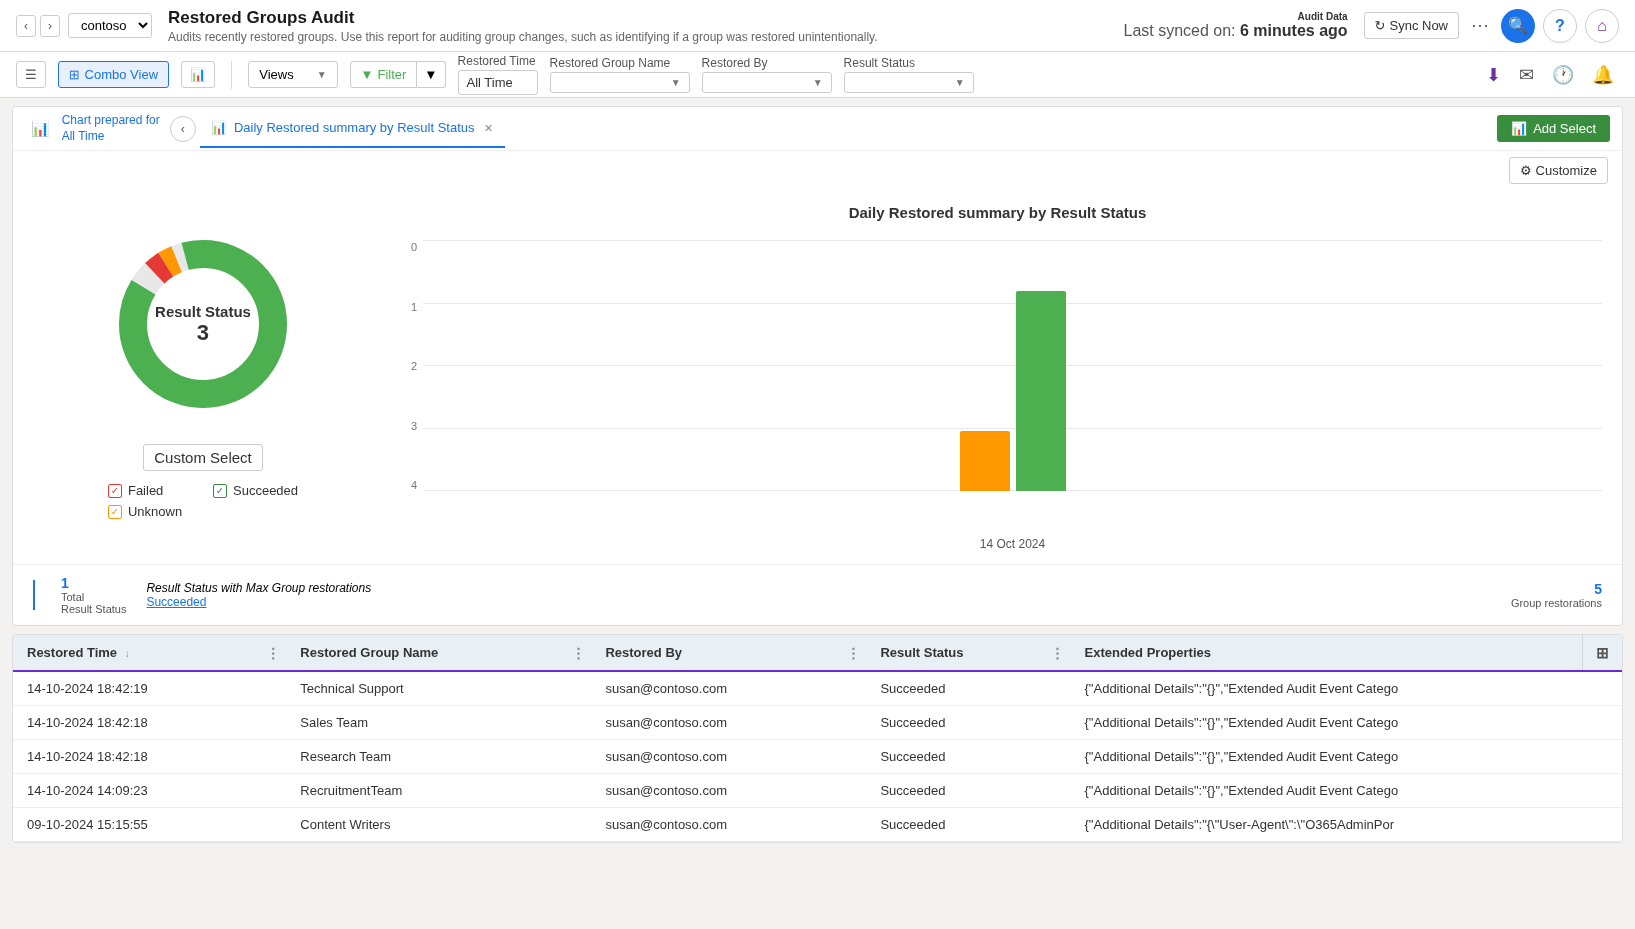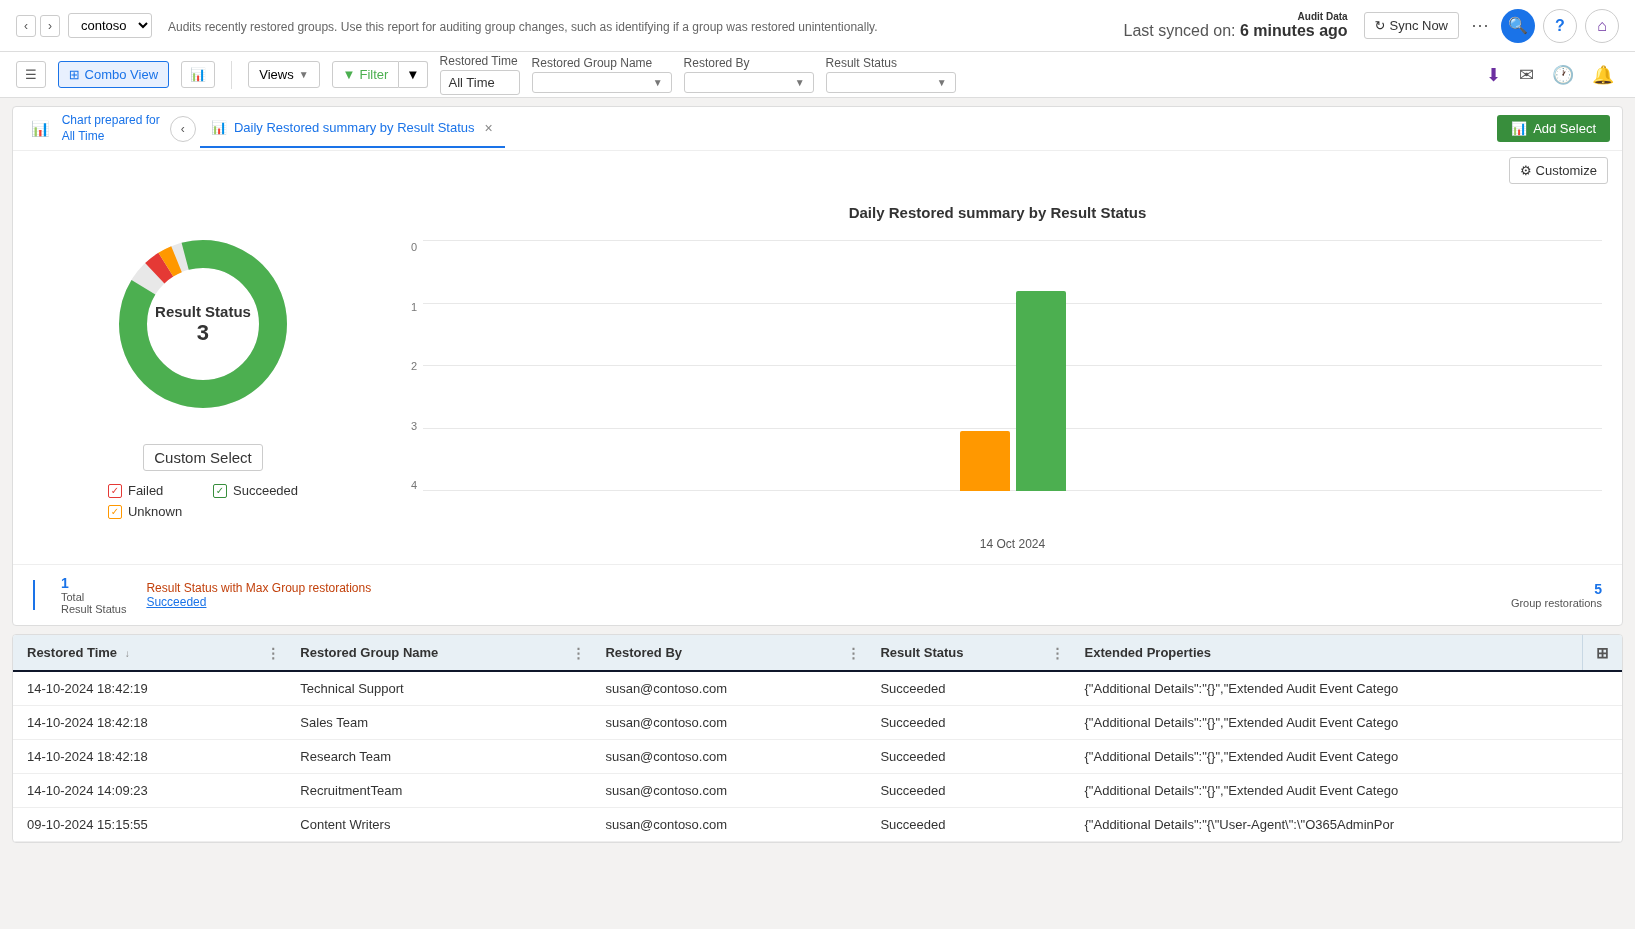--- a/index.html
+++ b/index.html
@@ -29,21 +29,21 @@
     .icon-btn-home { background: none; border: 1px solid #ccc; color: #6b2fa0; }
 
     
     .toolbar {
       display: flex; align-items: center; background: #fff; border-bottom: 1px solid #ddd;
       padding: 6px 16px; gap: 12px; height: 46px;
     }
     .view-icon-btn { background: none; border: 1px solid #ccc; border-radius: 3px; padding: 5px 8px; cursor: pointer; font-size: 13px; color: #555; }
     .combo-view-btn { display: flex; align-items: center; gap: 5px; background: #e8f0fe; border: 1px solid #1a73e8; border-radius: 3px; padding: 5px 10px; cursor: pointer; color: #1a73e8; font-size: 13px; font-weight: 500; }
     .chart-view-btn { background: none; border: 1px solid #ccc; border-radius: 3px; padding: 5px 8px; cursor: pointer; font-size: 13px; color: #555; }
-    .views-btn { display: flex; align-items: center; gap: 5px; border: 1px solid #ccc; border-radius: 3px; padding: 5px 10px; cursor: pointer; background: #fff; font-size: 13px; }
+    .views-btn { display: flex; align-items: center; gap: 23px; border: 1px solid #ccc; border-radius: 3px; padding: 5px 10px; cursor: pointer; background: #fff; font-size: 13px; }
     .filter-btn { display: flex; align-items: center; gap: 4px; border: 1px solid #ccc; background: #fff; border-radius: 3px 0 0 3px; padding: 5px 10px; cursor: pointer; font-size: 13px; color: #4caf50; }
     .filter-caret { border: 1px solid #ccc; border-left: none; background: #fff; border-radius: 0 3px 3px 0; padding: 5px 7px; cursor: pointer; }
     .filter-group { display: flex; }
     .separator { width: 1px; background: #ddd; height: 28px; margin: 0 4px; }
     .filter-label { font-size: 12px; color: #555; margin-bottom: 2px; }
     .filter-select { display: flex; align-items: center; border: 1px solid #ccc; border-radius: 3px; padding: 4px 8px; background: #fff; cursor: pointer; font-size: 13px; min-width: 80px; gap: 4px; }
     .filter-item { display: flex; flex-direction: column; }
     .dropdown-arrow { margin-left: auto; font-size: 10px; color: #777; }
     .toolbar-right { margin-left: auto; display: flex; gap: 10px; align-items: center; }
     .tb-icon { background: none; border: none; cursor: pointer; font-size: 18px; padding: 4px; }
@@ -94,39 +94,40 @@
     .footer-link { color: #1a73e8; text-decoration: underline; cursor: pointer; font-size: 12px; }
     .footer-bar { width: 2px; height: 30px; background: #1a73e8; margin-right: 6px; }
 
     
     .customize-btn { display: flex; align-items: center; gap: 4px; border: 1px solid #ccc; border-radius: 3px; padding: 5px 10px; background: #fff; cursor: pointer; font-size: 13px; color: #333; }
 
     
     .grid-section { background: #fff; margin: 8px 12px; border: 1px solid #ddd; border-radius: 4px; overflow: hidden; }
     .grid-table { width: 100%; border-collapse: collapse; }
     .grid-table thead tr { background: #e8f0f5; }
-    .grid-table th { padding: 10px 14px; font-size: 13px; font-weight: 600; text-align: left; border-bottom: 2px solid #0f172a; position: relative; white-space: nowrap; }
+    .grid-table th { padding: 10px 14px; font-size: 13px; font-weight: 600; text-align: left; border-bottom: 2px solid #6d28d9; position: relative; white-space: nowrap; }
     .grid-table th .col-menu { position: absolute; right: 6px; top: 50%; transform: translateY(-50%); cursor: pointer; color: #888; font-size: 14px; }
     .grid-table td { padding: 9px 14px; font-size: 13px; border-bottom: 1px solid #eee; white-space: nowrap; overflow: hidden; text-overflow: ellipsis; max-width: 300px; }
     .sort-icon { font-size: 10px; color: #888; margin-left: 4px; }
     .grid-corner { position: absolute; right: 0; top: 0; width: 40px; height: 100%; display: flex; align-items: center; justify-content: center; cursor: pointer; font-size: 15px; color: #555; border-left: 1px solid #c8d8e4; background: #e8f0f5; }
     .col-th-last { position: relative; padding-right: 50px; }
   </style>
 </head>
 <body>
 
 <div class="top-bar">
   <div class="nav-arrows">
     <button class="nav-btn">‹</button>
     <button class="nav-btn">›</button>
   </div>
   <select class="breadcrumb-select">
     <option>contoso</option>
   </select>
   <div class="page-title-block">
+    <div class="page-title">Restored Groups Audit</div>
     <div class="page-subtitle">Audits recently restored groups. Use this report for auditing group changes, such as identifying if a group was restored unintentionally.</div>
   </div>
   <div class="audit-data-block">
     <div class="audit-data-label">Audit Data</div>
     <div class="audit-data-sub">
       <span>Last synced on: </span><strong>6 minutes ago</strong>
     </div>
   </div>
   <div class="top-actions">
     <button class="sync-btn">
@@ -297,21 +298,21 @@
     </div>
   </div>
   <div class="chart-footer">
     <div class="footer-bar"></div>
     <div class="footer-stat">
       <span class="footer-num">1</span>
       <span class="footer-label">Total</span>
       <span class="footer-label">Result Status</span>
     </div>
     <div style="flex:1;">
-      <div style="font-size:12px;color:#c2410c;">Result Status with Max Group restorations</div>
+      <div style="font-size:12px;color:#000000;font-style:italic;">Result Status with Max Group restorations</div>
       <div class="footer-link">Succeeded</div>
     </div>
     <div class="footer-stat" style="text-align:right;">
       <span class="footer-num">5</span>
       <span class="footer-label">Group restorations</span>
     </div>
   </div>
 </div>
 
 <div class="grid-section">

